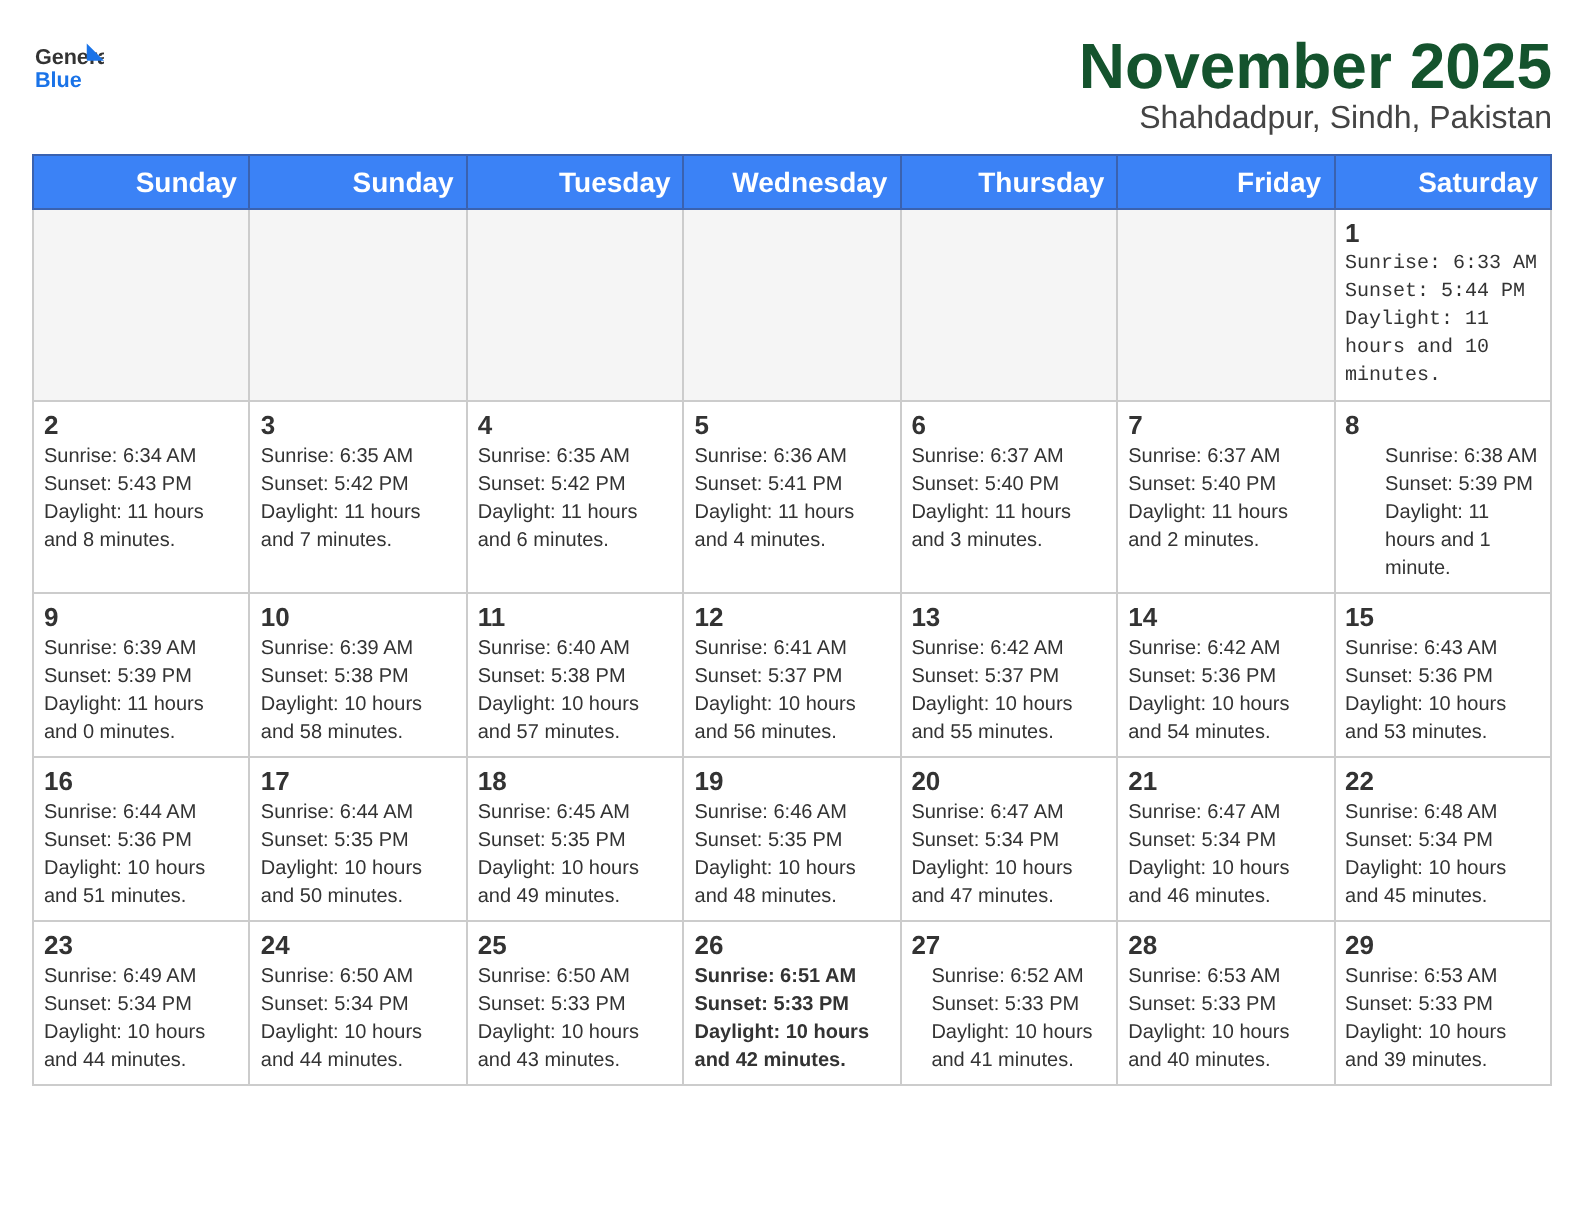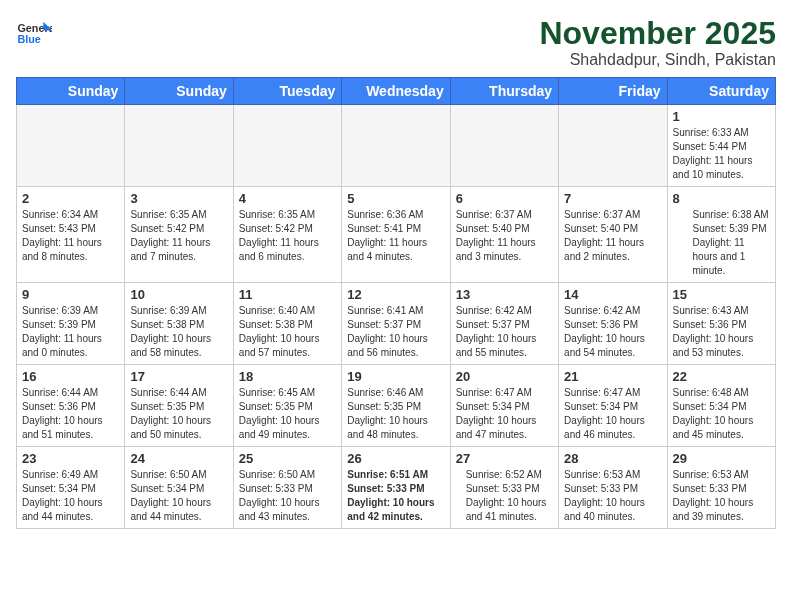--- a/index.html
+++ b/index.html
@@ -110,21 +110,21 @@
   <tbody id="calendar-body">
   <tr>
         <td class="empty"></td>
         <td class="empty"></td>
         <td class="empty"></td>
         <td class="empty"></td>
         <td class="empty"></td>
         <td class="empty"></td>
         <td>
           <span class="day-number">1</span>
-          <div class="day-info" style="white-space: pre-line;">Sunrise: 6:33 AM
+          <div class="day-info" style="white-space: pre-line; font-family: Liberation Mono, monospace;">Sunrise: 6:33 AM
 Sunset: 5:44 PM
 Daylight: 11 hours and 10 minutes.</div>
         </td>
       </tr>
       <tr>
         <td>
           <span class="day-number">2</span>
           <div class="day-info" style="white-space: pre-line;">Sunrise: 6:34 AM
 Sunset: 5:43 PM
 Daylight: 11 hours and 8 minutes.</div>

